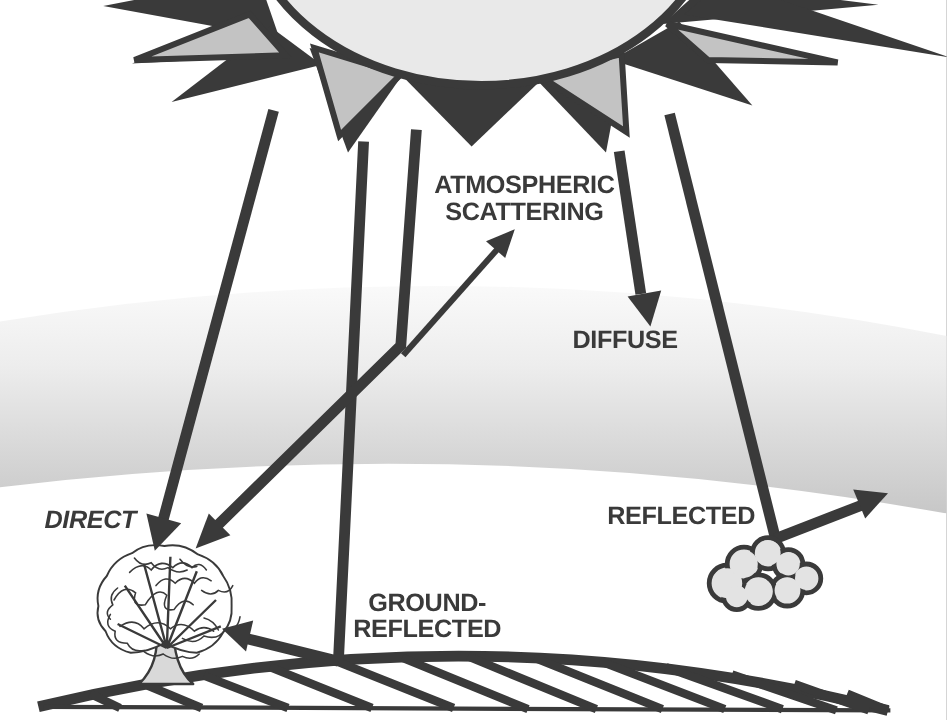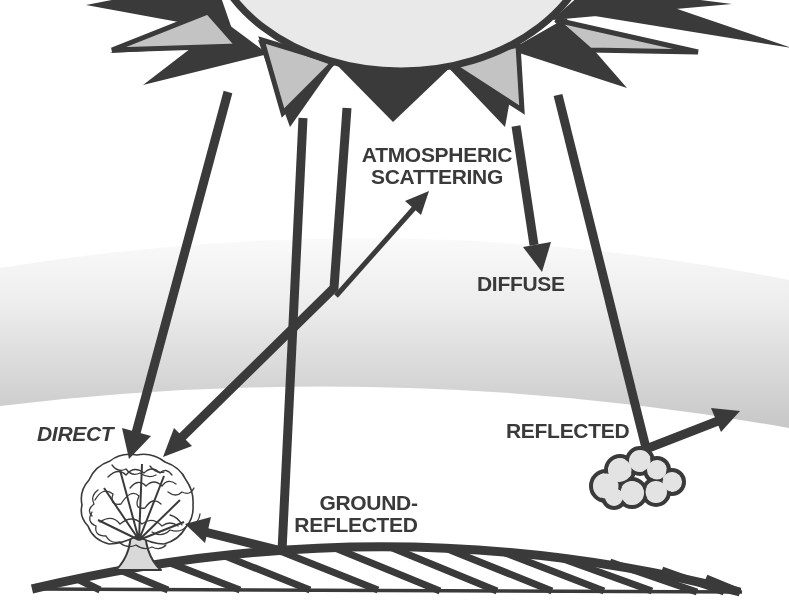--- a/index.html
+++ b/index.html
@@ -140,17 +140,17 @@
   </svg>
 
   <div class="lbl center" style="left:437px;top:144px;">ATMOSPHERIC
 SCATTERING</div>
 
   <div class="lbl" style="left:477px;top:273px;">DIFFUSE</div>
 
   <div class="lbl" style="left:37px;top:423px;font-style:italic;">DIRECT</div>
 
 
-  <div class="lbl center" style="left:356px;top:492px;text-align:right;">GROUND-
+  <div class="lbl center" style="left:356px;top:492px;">GROUND-
 REFLECTED</div>
 
   <div class="lbl" style="left:506px;top:420px;">REFLECTED</div>
 </div>
 
 </body></html>

